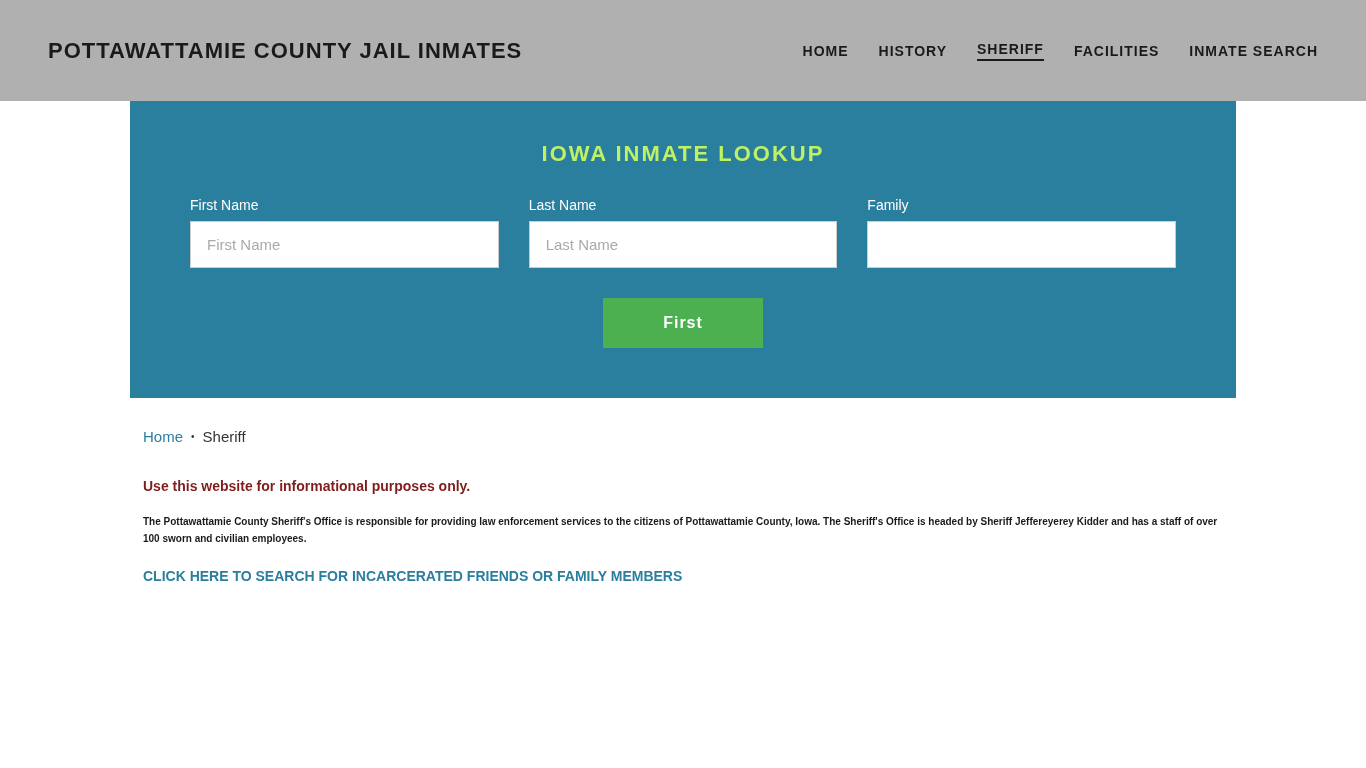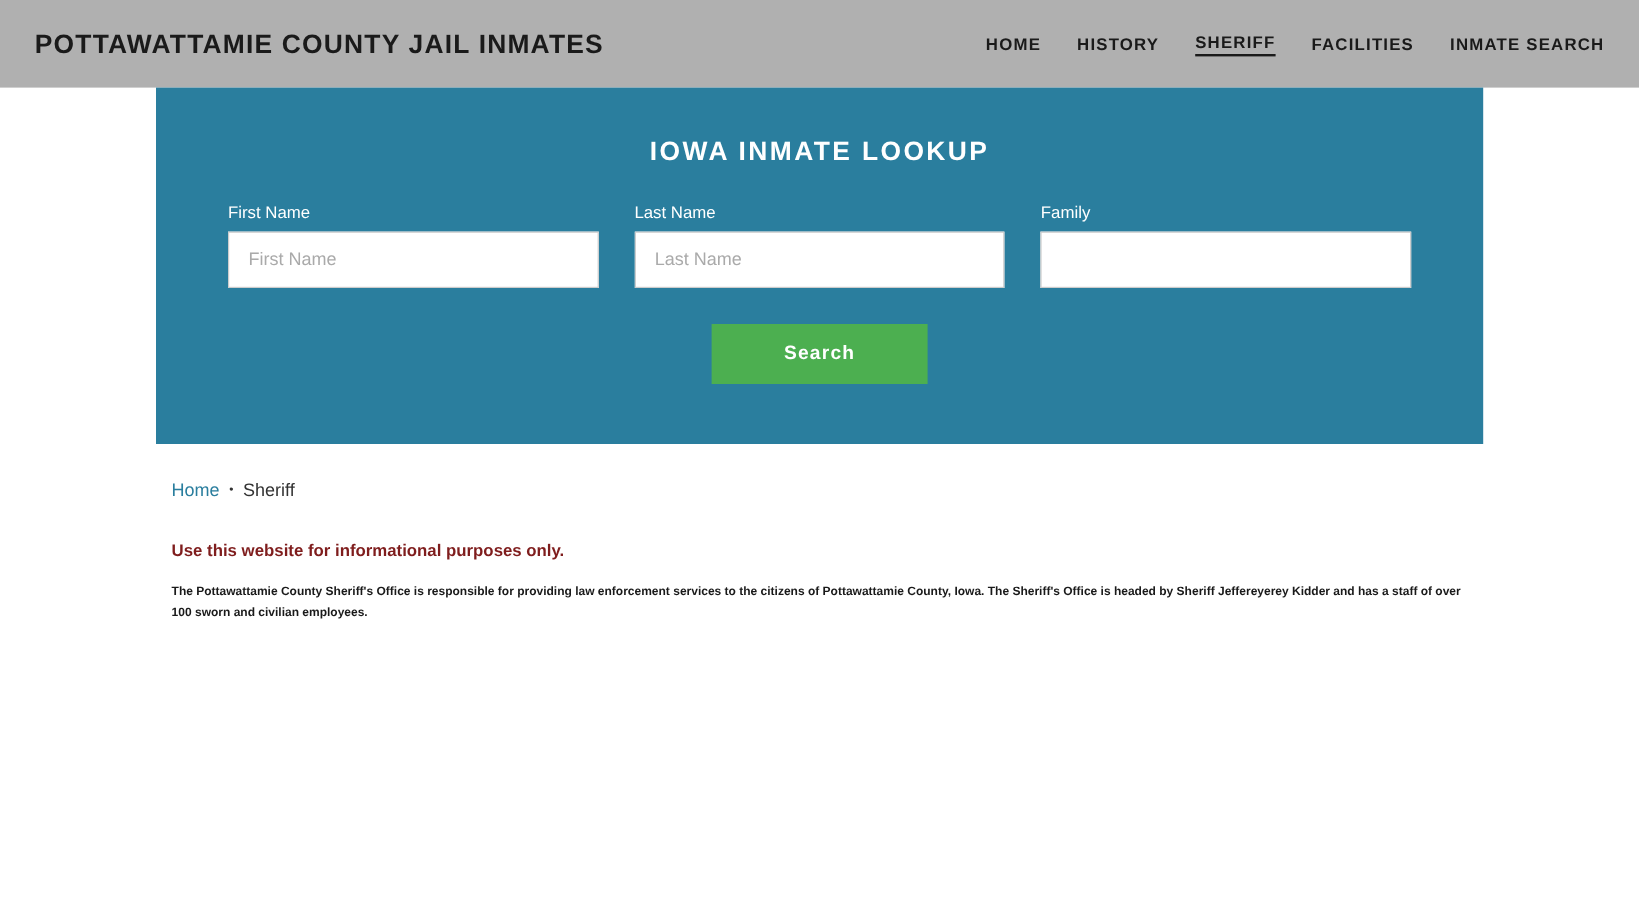--- a/index.html
+++ b/index.html
@@ -10,22 +10,22 @@
     body {
       font-family: Arial, sans-serif;
       background: #fff;
       width: 1366px;
       min-height: 768px;
     }
 
     
     .header {
       background: #b0b0b0;
-      padding: 0 29px;
-      height: 73px;
+      padding: 0 48px;
+      height: 101px;
       display: flex;
       align-items: center;
       justify-content: space-between;
     }
     .site-title {
       font-size: 22px;
       font-weight: 900;
       color: #1a1a1a;
       letter-spacing: 1px;
       text-transform: uppercase;
@@ -53,21 +53,21 @@
     
     .search-panel {
       background: #2a7e9e;
       margin: 0 130px;
       padding: 40px 60px 50px;
     }
     .search-panel-title {
       text-align: center;
       font-size: 22px;
       font-weight: 700;
-      color: #ffffff;
+      color: #bef264;
       letter-spacing: 2px;
       margin-bottom: 30px;
     }
     .search-fields {
       display: flex;
       gap: 30px;
       margin-bottom: 30px;
     }
     .field-group {
       flex: 1;
@@ -189,32 +189,33 @@
     <div class="field-group">
       <label class="field-label">Last Name</label>
       <input class="field-input" type="text" placeholder="Last Name" style="">
     </div>
     <div class="field-group">
       <label class="field-label">Family</label>
       <input class="field-input" type="text" style="">
     </div>
   </div>
   <div class="search-btn-row">
-    <button class="search-btn">Search</button>
+    <button class="search-btn">First</button>
   </div>
 </section>
 
 <main class="content">
   
   <nav class="breadcrumb">
     <a class="breadcrumb-home">Home</a>
     <span class="breadcrumb-separator">•</span>
     <span class="breadcrumb-current">Sheriff</span>
   </nav>
 
   
 
   
   <p class="info-text-bold">Use this website for informational purposes only.</p>
   <p class="info-text-body">The Pottawattamie County Sheriff's Office is responsible for providing law enforcement services to the citizens of Pottawattamie County, Iowa. The Sheriff's Office is headed by Sheriff Jeffereyerey Kidder and has a staff of over 100 sworn and civilian employees.</p>
 
   
+  <a class="click-link">CLICK HERE to Search for Incarcerated Friends or Family Members</a>
 </main>
 
 </body></html>

